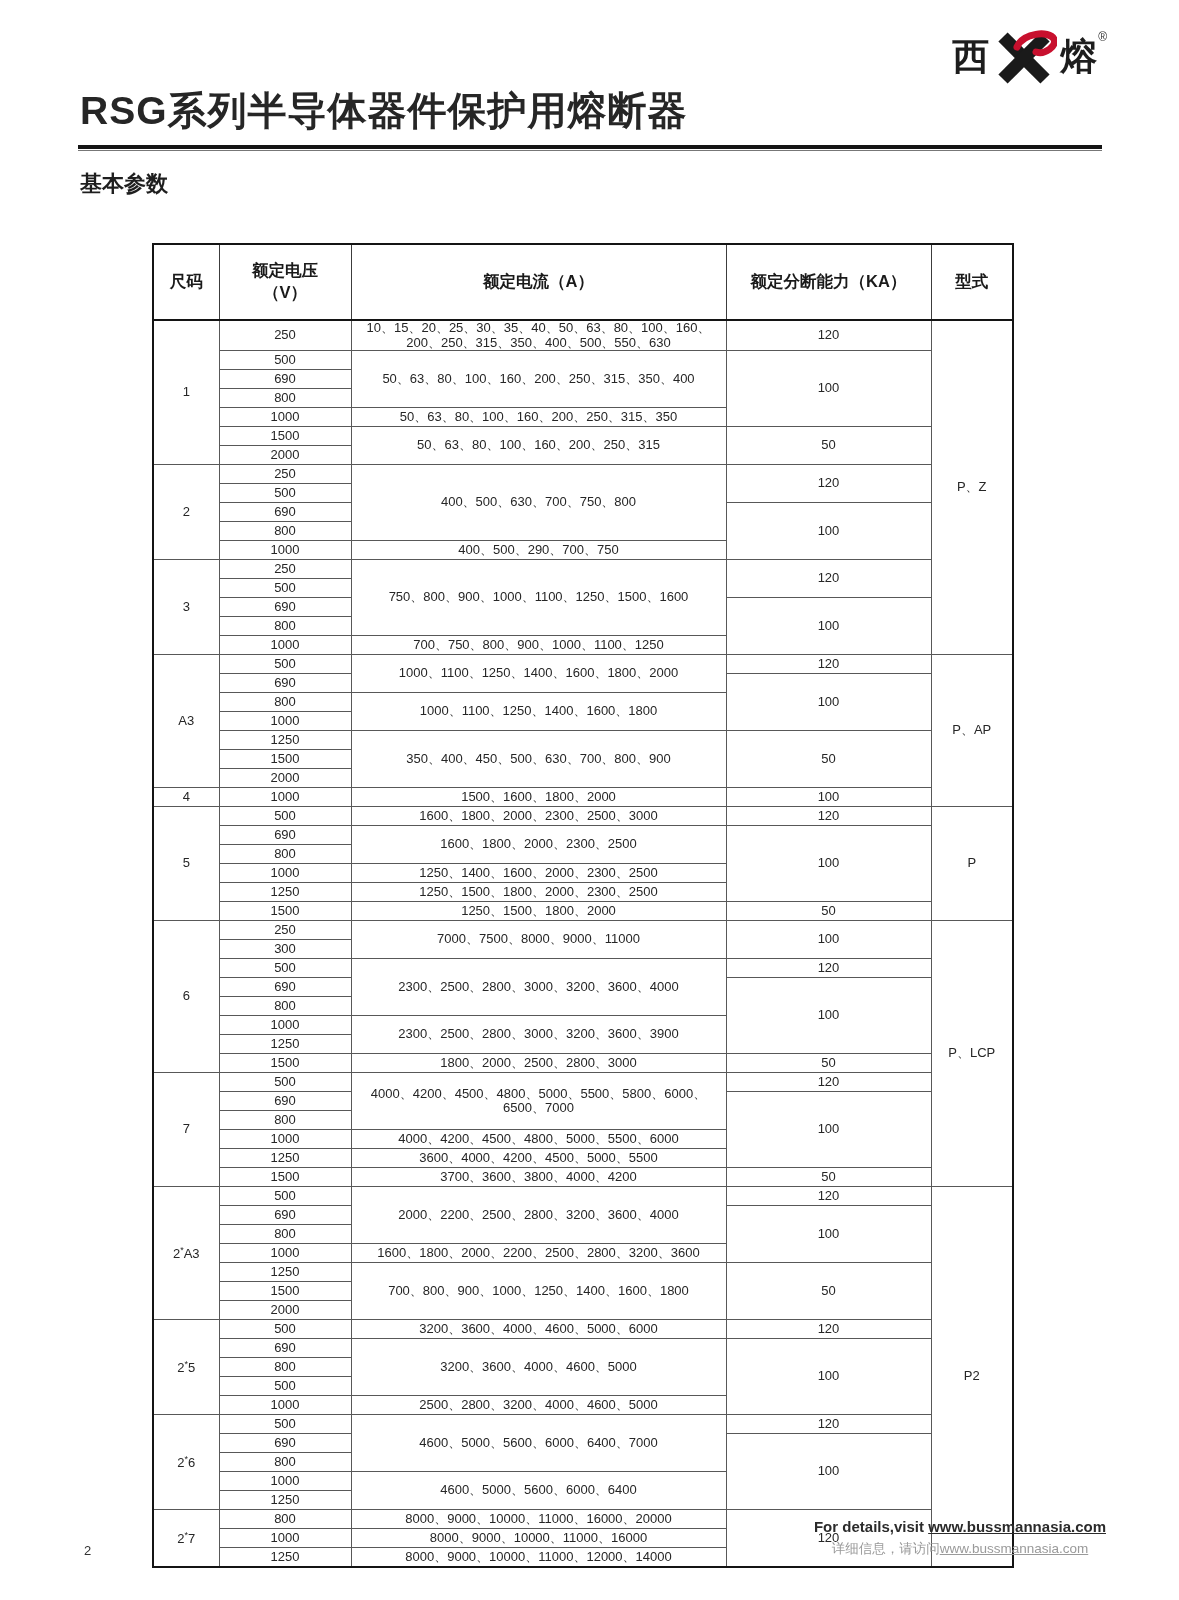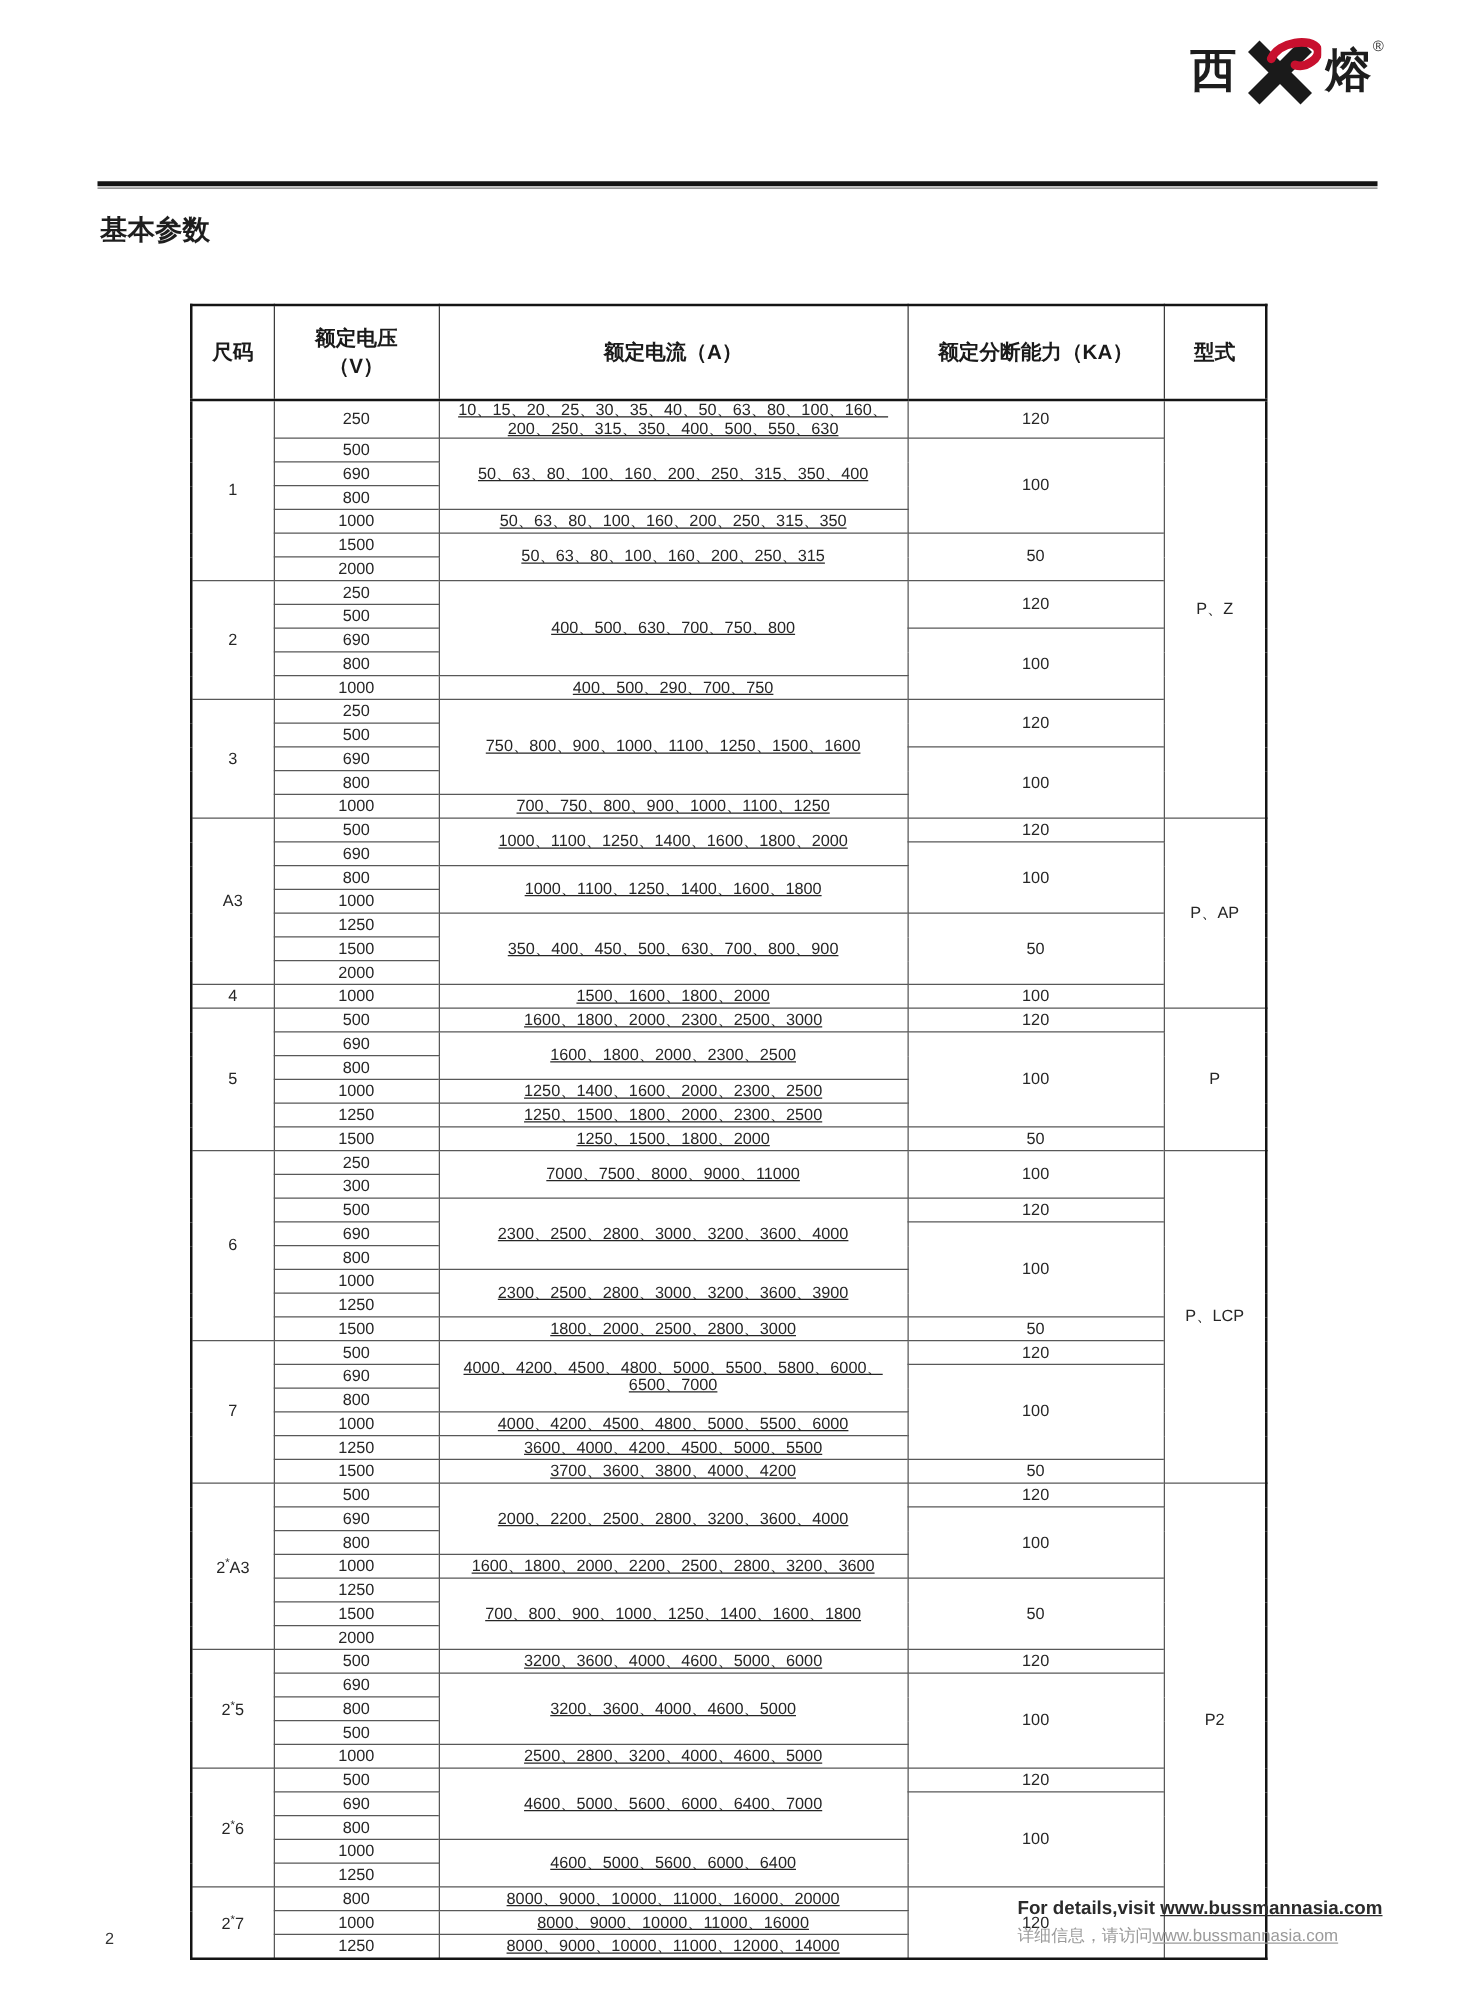--- a/index.html
+++ b/index.html
@@ -18,25 +18,25 @@
 
   .section-heading { position:absolute; top:169px; left:80px; font-size:22px; font-weight:700; color:#1e1e1e; }
   .note-row { position:absolute; top:210px; left:80px; width:1024px; height:24px; font-size:19px; color:#1e1e1e; }
   .table-label { position:absolute; left:486px; top:0; font-size:18px; color:#1e1e1e; }
 
   
   .data-table { position:absolute; top:243px; left:152px; width:860px; border-collapse:collapse; table-layout:fixed; border:2px solid #141414; }
   .data-table th { border:1px solid #3c3c3c; border-bottom:2px solid #141414; height:32px; font-size:16.5px; font-weight:700; text-align:center; color:#1a1a1a; padding:15px; }
   .data-table td { border:1px solid #585858; height:18px; font-size:13px; text-align:center; padding:0 2px; line-height:1.12; color:#262626; vertical-align:middle; }
   .data-table tr.block-start td { border-top:1.5px solid #141414; }
-  .cell-cur { text-align:left; padding:0 4px !important;text-decoration:underline; }
+  .cell-cur { text-align:left; padding:0 4px !important; }
   .cell-size sup { font-size:9px; vertical-align:super; }
 
   
-  .footer { position:absolute; top:1516px; right:73px; text-align:left; line-height:1.5; }
+  .footer { position:absolute; top:1516px; right:73px; text-align:center; line-height:1.5; }
   .footer-en { font-size:15px; font-weight:600; color:#2b2b2b; }
   .footer-zh { font-size:13.5px; color:#9a9a9a; }
   .footer-url { text-decoration:underline; }
   .page-number { position:absolute; left:84px; top:1543px; font-size:13px; color:#333; }
 </style>
 </head>
 <body>
 
 <div class="page">
 
@@ -44,20 +44,21 @@
     <span class="logo-char">西</span>
     <svg class="logo-mark" width="64" height="54" viewBox="0 0 64 54">
       <line x1="10" y1="7" x2="52" y2="49" stroke="#1a1a1a" stroke-width="13" id="logo-x1"></line>
       <line x1="52" y1="7" x2="10" y2="49" stroke="#1a1a1a" stroke-width="13" id="logo-x2"></line>
       <path id="logo-swoosh" d="M24 17 C30 3, 56 0, 61 9 C64 16, 52 25, 43 22" fill="none" stroke="#c8102e" stroke-width="7" stroke-linecap="round"></path>
     </svg>
     <span class="logo-char">熔</span>
     <span class="registered">®</span>
   </div>
 
+  <div class="page-title">RSG系列半导体器件保护用熔断器</div>
   <div class="title-rule"></div>
 
   <div class="section-heading">基本参数</div>
 
 
   <table class="data-table">
     <colgroup>
       <col style="width:66px">
         <col style="width:132px">
         <col style="width:375px">

